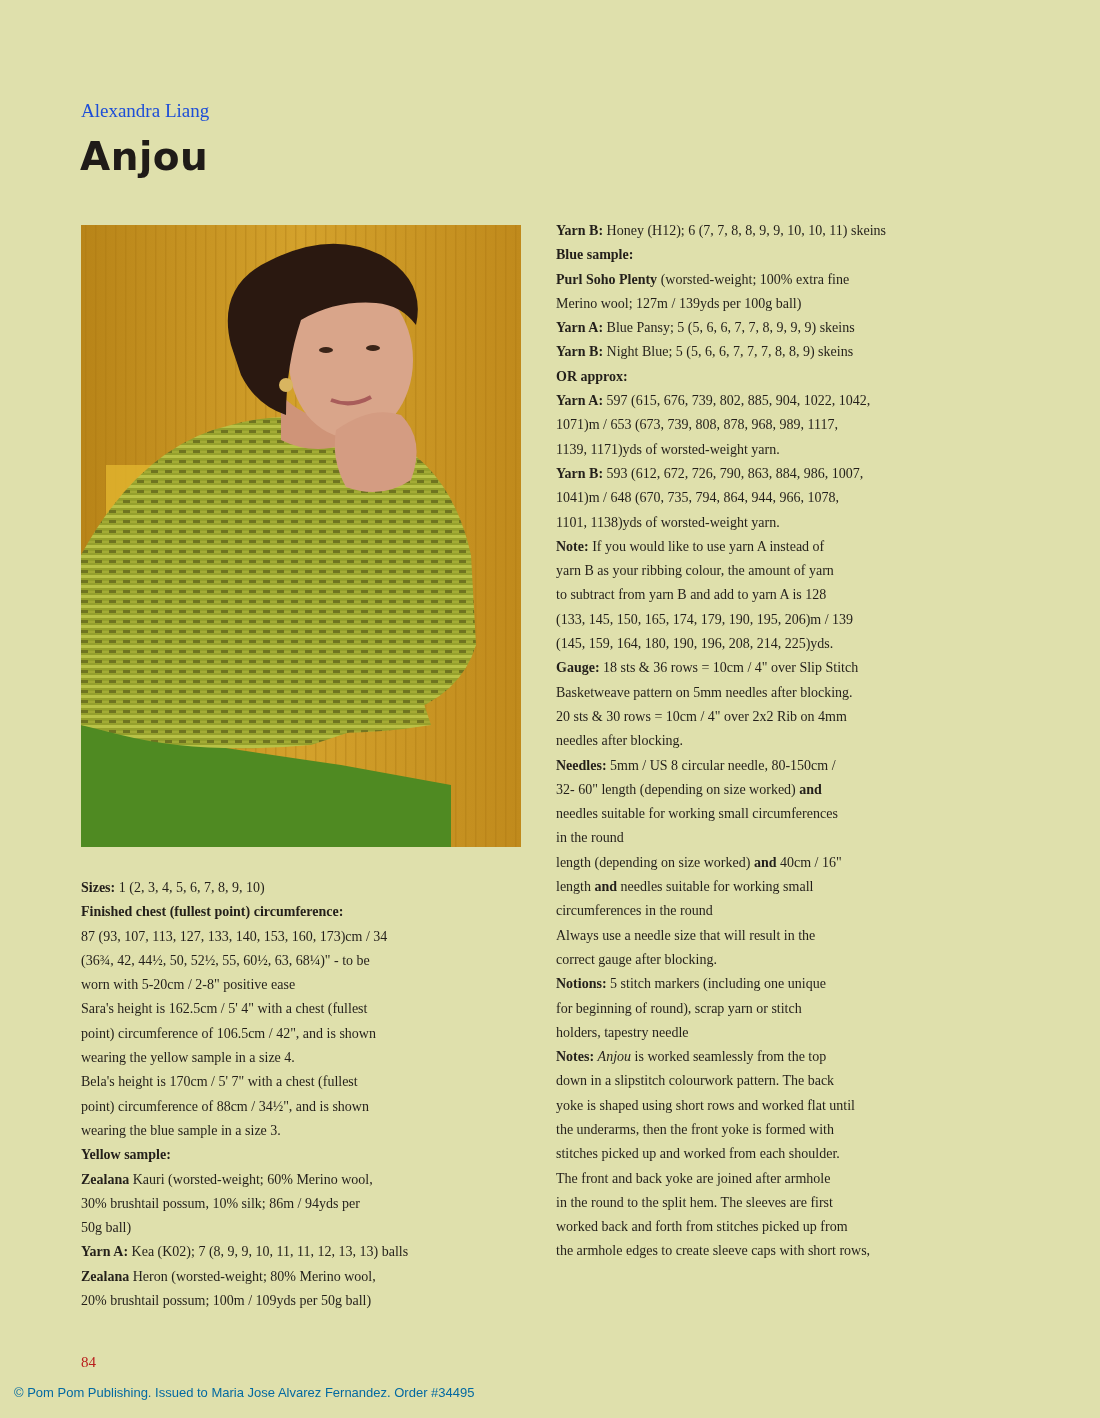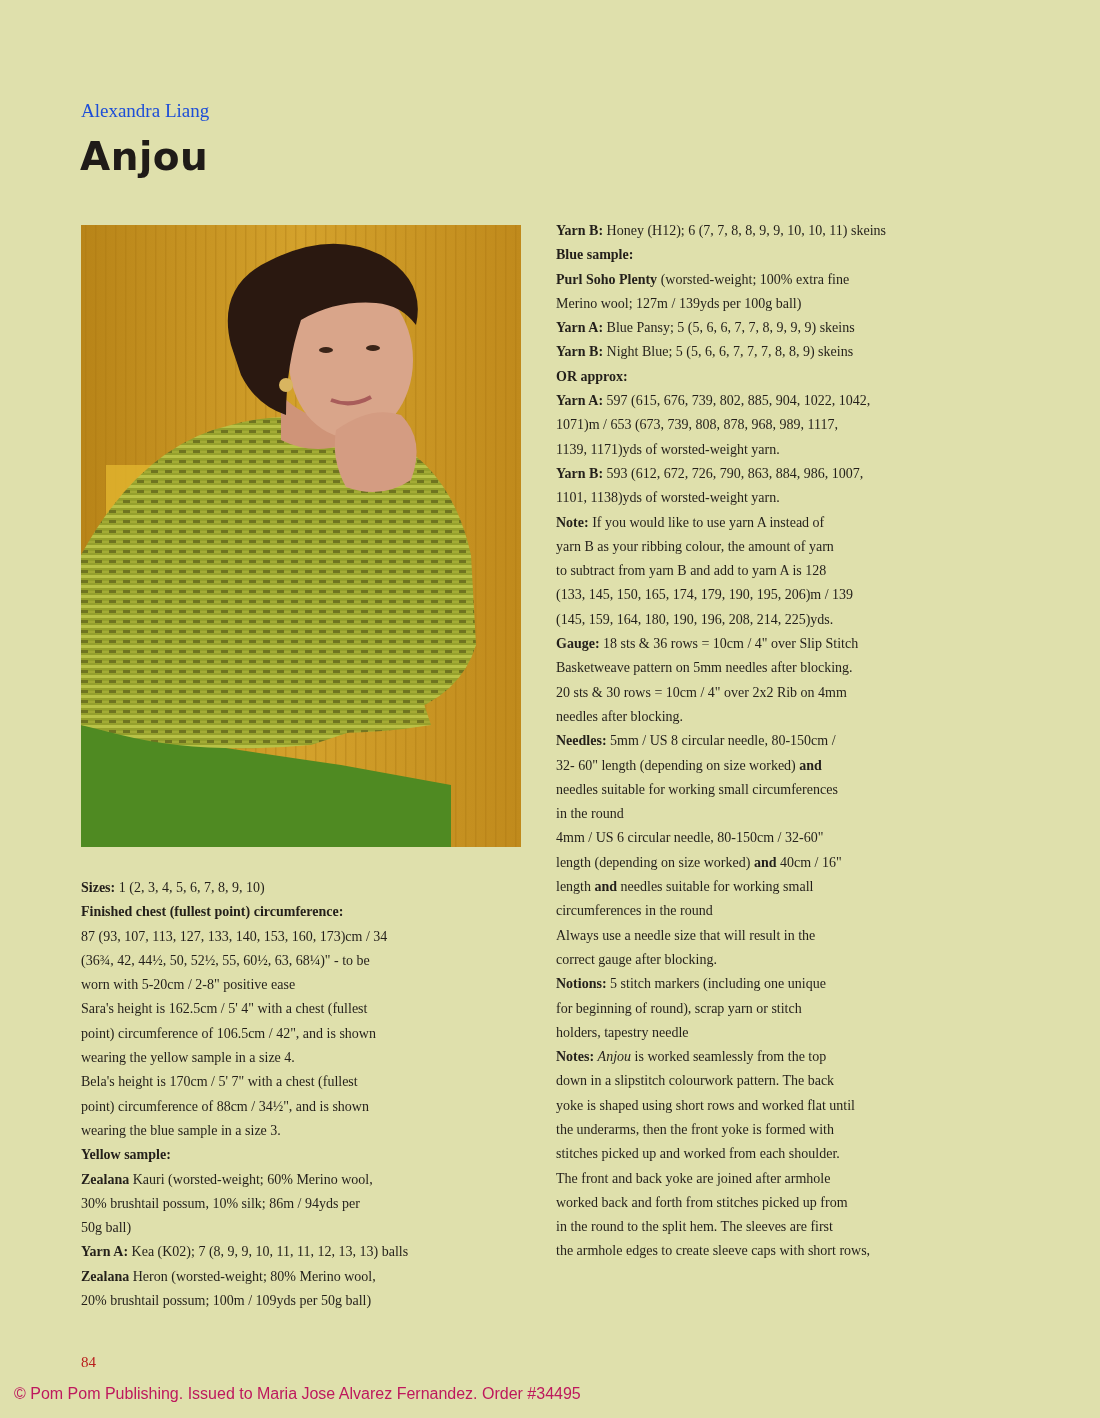--- a/index.html
+++ b/index.html
@@ -35,21 +35,21 @@
     .line { white-space: nowrap; display: block; }
     b, .b { font-weight: bold; }
     i { font-style: italic; }
     .page-number {
       position: absolute; left: 81px; top: 1354px;
       font-size: 15px; color: #b91c1c;
     }
     .copyright {
       position: absolute; left: 14px; top: 1385px;
       font-family: "Liberation Sans", "DejaVu Sans", sans-serif;
-      font-size: 16px; color: #be185d;
+      font-size: 13px; color: #0369a1;
     }
   </style>
 </head>
 <body>
 
 <div>
   <div class="author">Alexandra Liang</div>
   <h1 class="title">Anjou</h1>
 
   <div class="photo" role="img" aria-label="Model in green slip-stitch basketweave sweater resting chin on hand against mustard yellow backdrop">
@@ -125,49 +125,49 @@
     <span class="line"><b>Blue sample:</b></span>
     <span class="line"><b>Purl Soho Plenty</b><span> (worsted-weight; 100% extra fine</span></span>
     <span class="line">Merino wool; 127m / 139yds per 100g ball)</span>
     <span class="line"><b>Yarn A:</b><span> Blue Pansy; 5 (5, 6, 6, 7, 7, 8, 9, 9, 9) skeins</span></span>
     <span class="line"><b>Yarn B:</b><span> Night Blue; 5 (5, 6, 6, 7, 7, 7, 8, 8, 9) skeins</span></span>
     <span class="line"><b>OR approx:</b></span>
     <span class="line"><b>Yarn A:</b><span> 597 (615, 676, 739, 802, 885, 904, 1022, 1042,</span></span>
     <span class="line">1071)m / 653 (673, 739, 808, 878, 968, 989, 1117,</span>
     <span class="line">1139, 1171)yds of worsted-weight yarn.</span>
     <span class="line"><b>Yarn B:</b><span> 593 (612, 672, 726, 790, 863, 884, 986, 1007,</span></span>
+    <span class="line">1041)m / 648 (670, 735, 794, 864, 944, 966, 1078,</span>
     <span class="line">1101, 1138)yds of worsted-weight yarn.</span>
     <span class="line"><b>Note:</b><span> If you would like to use yarn A instead of</span></span>
     <span class="line">yarn B as your ribbing colour, the amount of yarn</span>
     <span class="line">to subtract from yarn B and add to yarn A is 128</span>
     <span class="line">(133, 145, 150, 165, 174, 179, 190, 195, 206)m / 139</span>
     <span class="line">(145, 159, 164, 180, 190, 196, 208, 214, 225)yds.</span>
     <span class="line"><b>Gauge:</b><span> 18 sts &amp; 36 rows = 10cm / 4" over Slip Stitch</span></span>
     <span class="line">Basketweave pattern on 5mm needles after blocking.</span>
     <span class="line">20 sts &amp; 30 rows = 10cm / 4" over 2x2 Rib on 4mm</span>
     <span class="line">needles after blocking.</span>
     <span class="line"><b>Needles:</b><span> 5mm / US 8 circular needle, 80-150cm /</span></span>
     <span class="line"><span>32- 60" length (depending on size worked) </span><b>and</b></span>
     <span class="line">needles suitable for working small circumferences</span>
     <span class="line">in the round</span>
-    <span class="line">4mm / US 6 circular needle, 80-150cm / 32-60"</span>
     <span class="line"><span>length (depending on size worked) </span><b>and</b><span> 40cm / 16"</span></span>
     <span class="line"><span>length </span><b>and</b><span> needles suitable for working small</span></span>
     <span class="line">circumferences in the round</span>
     <span class="line">Always use a needle size that will result in the</span>
     <span class="line">correct gauge after blocking.</span>
     <span class="line"><b>Notions:</b><span> 5 stitch markers (including one unique</span></span>
     <span class="line">for beginning of round), scrap yarn or stitch</span>
     <span class="line">holders, tapestry needle</span>
     <span class="line"><b>Notes:</b><span> </span><i>Anjou</i><span> is worked seamlessly from the top</span></span>
     <span class="line">down in a slipstitch colourwork pattern. The back</span>
     <span class="line">yoke is shaped using short rows and worked flat until</span>
     <span class="line">the underarms, then the front yoke is formed with</span>
     <span class="line">stitches picked up and worked from each shoulder.</span>
     <span class="line">The front and back yoke are joined after armhole</span>
+    <span class="line">in the round to the split hem. The sleeves are first</span>
     <span class="line">worked back and forth from stitches picked up from</span>
-    <span class="line">in the round to the split hem. The sleeves are first</span>
     <span class="line">the armhole edges to create sleeve caps with short rows,</span>
   </div>
 
   <div class="page-number">84</div>
   <div class="copyright">© Pom Pom Publishing. Issued to Maria Jose Alvarez Fernandez. Order #34495</div>
 </div>
 
 </body></html>

